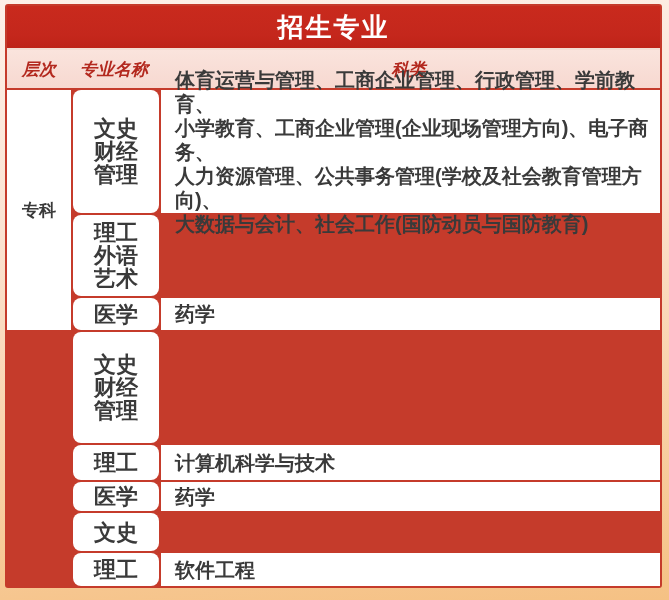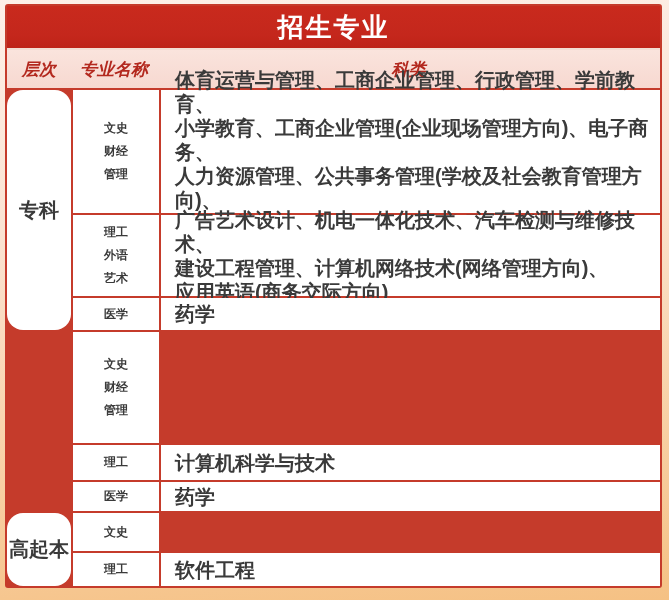--- a/index.html
+++ b/index.html
@@ -59,34 +59,34 @@
   }
   .cell {
     background: #ffffff;
     display: flex;
     align-items: center;
     color: #3a3a3a;
     font-weight: 700;
   }
   .lvl {
     justify-content: center;
-    font-size: 20px;
+    font-size: 17px;
     text-align: center;
-    border-radius: 16px;
   }
   .lv1 { grid-column: 1; grid-row: 1 / 4; }
   .lv2 { grid-column: 1; grid-row: 4 / 7; }
   .lv3 { grid-column: 1; grid-row: 7 / 9; }
   .cat {
     grid-column: 2;
     justify-content: center;
     text-align: center;
-    font-size: 12px;
+    font-size: 22px;
     line-height: 23px;
     white-space: pre-line;
+    border-radius: 8px;
   }
   .maj {
     grid-column: 3;
     font-size: 20px;
     line-height: 24px;
     white-space: pre-line;
     padding: 4px 8px 4px 14px;
   }
   .r1 { grid-row: 1; } .r2 { grid-row: 2; } .r3 { grid-row: 3; }
   .r4 { grid-row: 4; } .r5 { grid-row: 5; } .r6 { grid-row: 6; }
@@ -116,37 +116,33 @@
 财经
 管理</div>
     <div class="cell maj r1">体育运营与管理、工商企业管理、行政管理、学前教育、
 小学教育、工商企业管理(企业现场管理方向)、电子商务、
 人力资源管理、公共事务管理(学校及社会教育管理方向)、
 大数据与会计、社会工作(国防动员与国防教育)</div>
 
     <div class="cell cat r2">理工
 外语
 艺术</div>
-    <div class="cell maj r2">广告艺术设计、机电一体化技术、汽车检测与维修技术、
-建设工程管理、计算机网络技术(网络管理方向)、
-应用英语(商务交际方向)</div>
 
     <div class="cell cat r3">医学</div>
     <div class="cell maj r3">药学</div>
 
     <div class="cell cat r4">文史
 财经
 管理</div>
 
     <div class="cell cat r5">理工</div>
     <div class="cell maj r5">计算机科学与技术</div>
 
     <div class="cell cat r6">医学</div>
     <div class="cell maj r6">药学</div>
 
-    <div class="cell lvl lv3">高起本</div>
     <div class="cell cat r7">文史</div>
 
     <div class="cell cat r8">理工</div>
     <div class="cell maj r8">软件工程</div>
 
   </div>
 </div>
 
 </body></html>

